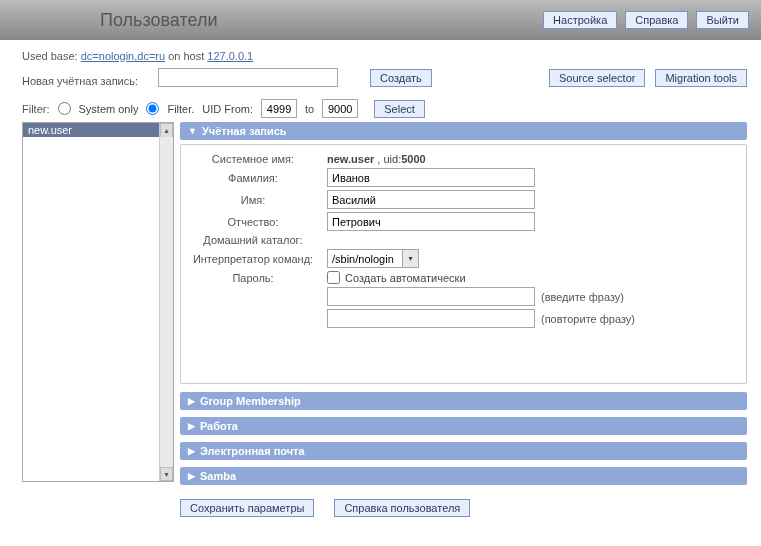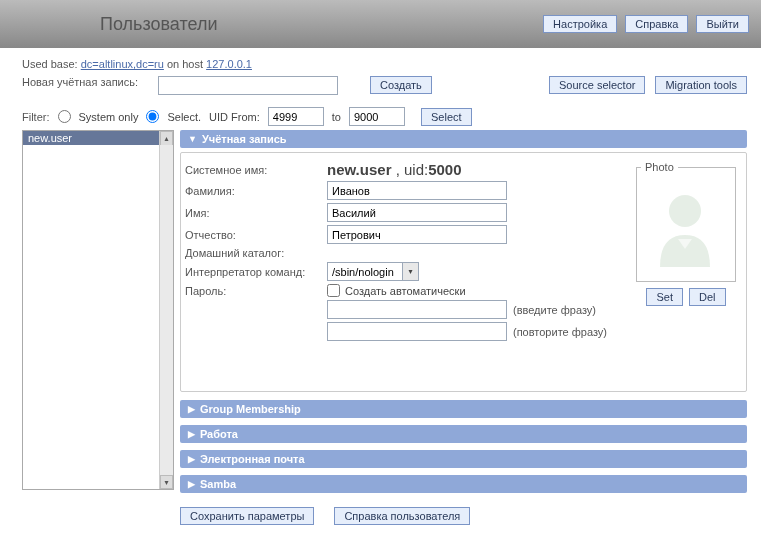--- a/index.html
+++ b/index.html
@@ -1,49 +1,49 @@
 <!DOCTYPE html>
 <html><head>
 <meta charset="utf-8">
 <style>
 * { box-sizing: border-box; margin: 0; padding: 0; }
 body { font-family: Verdana, Arial, sans-serif; font-size: 11px; color: #444; background: #fff; width: 761px; }
-.header-bar { background: linear-gradient(#bbb, #888); height: 48px; display: flex; align-items: center; padding: 0 12px 0 100px; }
+.header-bar { background: linear-gradient(#bbb, #888); height: 40px; display: flex; align-items: center; padding: 0 12px 0 100px; }
 .header-title { font-size: 18px; color: #555; flex: 1; }
 .header-buttons { display: flex; gap: 8px; }
 .btn { background: #e6eefb; border: 1px solid #7a94c6; padding: 2px 9px; font-size: 11px; color: #2a3a5a; cursor: pointer; font-family: inherit; }
 .content { padding: 10px 14px 14px 22px; }
 .info-line { margin-bottom: 6px; font-size: 11px; color: #555; }
 .link { color: #4a6aa8; text-decoration: underline; cursor: pointer; }
 .row { display: flex; align-items: center; gap: 6px; margin-bottom: 8px; }
 .row-label { font-size: 11px; color: #555; }
 input[type="text"] { border: 1px solid #9ca8b8; padding: 2px 4px; font-size: 11px; height: 19px; font-family: inherit; }
-.new-account-row { display: flex; align-items: flex-start; }
+.new-account-row { display: flex; align-items: flex-end; }
 .new-account-row .row-label { min-width: 130px; }
 .new-account-input { width: 180px; }
 .right-buttons { margin-left: auto; display: flex; gap: 10px; }
 .filter-row { display: flex; align-items: center; gap: 8px; margin-top: 12px; }
-.uid-input { width: 56px; }
+.uid-input { width: 36px; text-align: center; }
 .main-area { display: flex; margin-top: 4px; gap: 6px; }
 .user-list { width: 152px; border: 1px solid #aaa; background: #fff; height: 360px; position: relative; }
 .user-list-item { background: #667799; color: #fff; padding: 1px 5px; font-size: 11px; }
 .scrollbar { position: absolute; right: 0; top: 0; bottom: 0; width: 14px; background: #eaeaea; border-left: 1px solid #ccc; }
 .scroll-arrow { height: 14px; background: #ddd; border: 1px solid #bbb; display:flex; align-items:center; justify-content:center; font-size:8px; color:#555;}
 .scroll-arrow.up { border-bottom: none; }
 .scroll-arrow.down { position: absolute; bottom: 0; left: 0; right: 0; }
 .details { flex: 1; }
 .section-header { background: #8fa8d8; color: #fff; padding: 3px 8px; font-size: 11px; font-weight: bold; border-radius: 2px; margin-bottom: 4px; display: flex; align-items: center; gap: 5px; }
 .section-header.collapsed { margin-bottom: 4px; }
 .triangle { font-size: 9px; }
 .account-body { border: 1px solid #ccc; border-radius: 2px; padding: 8px 10px 8px 4px; display: flex; gap: 10px; margin-bottom: 8px; min-height: 240px; }
 .form-col { flex: 1; }
 .form-row { display: flex; align-items: center; margin-bottom: 3px; }
-.form-label { width: 142px; text-align: left; padding-right: 6px; font-size: 11px; color: #555; }
-.form-value { font-size: 15px; text-align: center; }
-.form-input { width: 180px; }
+.form-label { width: 142px; text-align: center; padding-right: 6px; font-size: 11px; color: #555; }
+.form-value { font-size: 11px; text-align: center; }
+.form-input { width: 208px; }
 .select-wrap { display: flex; align-items: center; }
 .select-input { width: 76px; border: 1px solid #9ca8b8; padding: 1px 3px; font-size: 11px; height: 19px; }
 .select-btn { width: 16px; height: 19px; border: 1px solid #9ca8b8; border-left: none; background: #e8e8e8; font-size: 8px; cursor:pointer; display:flex; align-items:center; justify-content:center;}
 .checkbox-row { display: flex; align-items: center; gap: 5px; }
 .hint-text { font-size: 11px; color: #555; margin-left: 6px; }
 .photo-col { width: 100px; }
 .photo-fieldset { border: 1px solid #bbb; padding: 4px; position: relative; }
 .photo-legend { font-size: 11px; color: #555; padding: 0 4px; }
 .photo-placeholder { width: 88px; height: 100px; background: #fff; display: flex; align-items: center; justify-content: center; }
 .photo-buttons { display: flex; gap: 6px; justify-content: center; margin-top: 6px; }
@@ -61,41 +61,41 @@
     <button class="btn">Настройка</button>
     <button class="btn">Справка</button>
     <button class="btn">Выйти</button>
   </div>
 </div>
 
 <div class="content">
 
   <div class="info-line">
     <span>Used base:</span>
-    <span class="link">dc=altlinux,dc=ru</span>
+    <span class="link">dc=nologin,dc=ru</span>
     <span>on host</span>
     <span class="link">127.0.0.1</span>
   </div>
 
   <div class="row new-account-row">
     <span class="row-label">Новая учётная запись:</span>
     <input type="text" class="new-account-input" value="" style="">
     <button class="btn" style="margin-left:26px">Создать</button>
     <div class="right-buttons">
       <button class="btn">Source selector</button>
       <button class="btn">Migration tools</button>
     </div>
   </div>
 
   <div class="filter-row">
     <span class="row-label">Filter:</span>
     <input type="radio" name="filter" style="">
     <span>System only</span>
     <input type="radio" name="filter" checked="" style="">
-    <span>Select.</span>
+    <span>Filter.</span>
     <span>UID From:</span>
     <input type="text" class="uid-input" value="4999" style="">
     <span>to</span>
     <input type="text" class="uid-input" value="9000" style="">
     <button class="btn" style="margin-left:8px">Select</button>
   </div>
 
   <div class="main-area">
     <div class="user-list">
       <div class="user-list-item">new.user</div>
@@ -153,36 +153,20 @@
             <input type="text" class="form-input" style="">
             <span class="hint-text">(введите фразу)</span>
           </div>
           <div class="form-row">
             <div class="form-label"></div>
             <input type="text" class="form-input" style="">
             <span class="hint-text">(повторите фразу)</span>
           </div>
         </div>
 
-        <div class="photo-col">
-          <fieldset class="photo-fieldset">
-            <legend class="photo-legend">Photo</legend>
-            <div class="photo-placeholder">
-              <svg class="avatar-svg" width="70" height="80" viewBox="0 0 70 80">
-                <circle cx="35" cy="24" r="16" fill="#b8d0b8"></circle>
-                <path d="M10 80 Q10 48 35 48 Q60 48 60 80 Z" fill="#b8d0b8"></path>
-                <path d="M28 52 L35 62 L42 52" fill="#fff" opacity="0.6"></path>
-              </svg>
-            </div>
-          </fieldset>
-          <div class="photo-buttons">
-            <button class="btn">Set</button>
-            <button class="btn">Del</button>
-          </div>
-        </div>
       </div>
 
       <div class="bottom-sections">
         <div class="section-header collapsed">
           <span class="triangle">▶</span>
           <span>Group Membership</span>
         </div>
         <div class="section-header collapsed">
           <span class="triangle">▶</span>
           <span>Работа</span>

